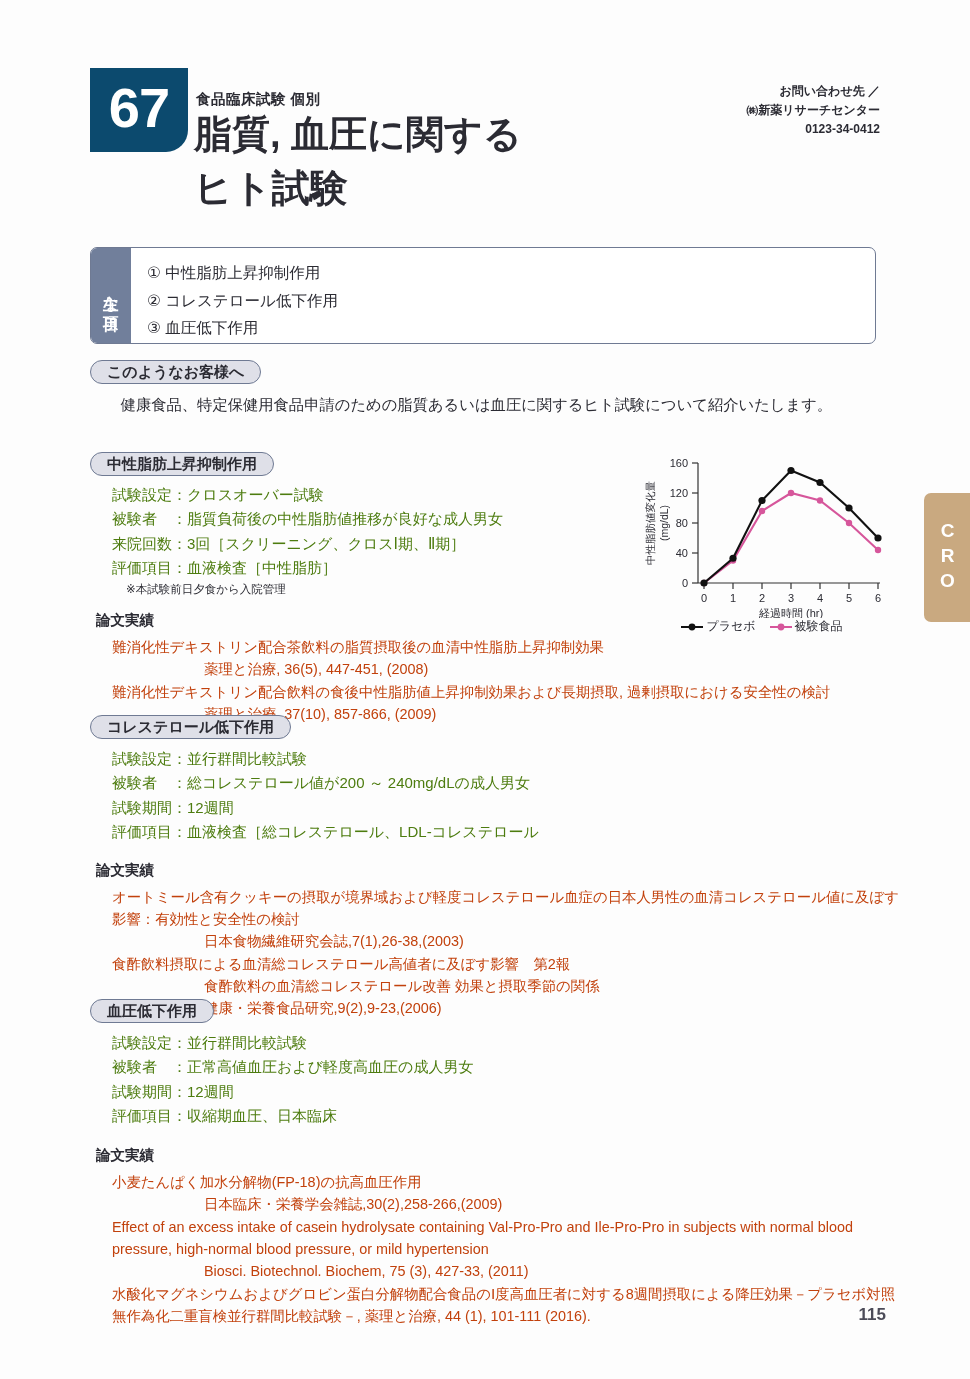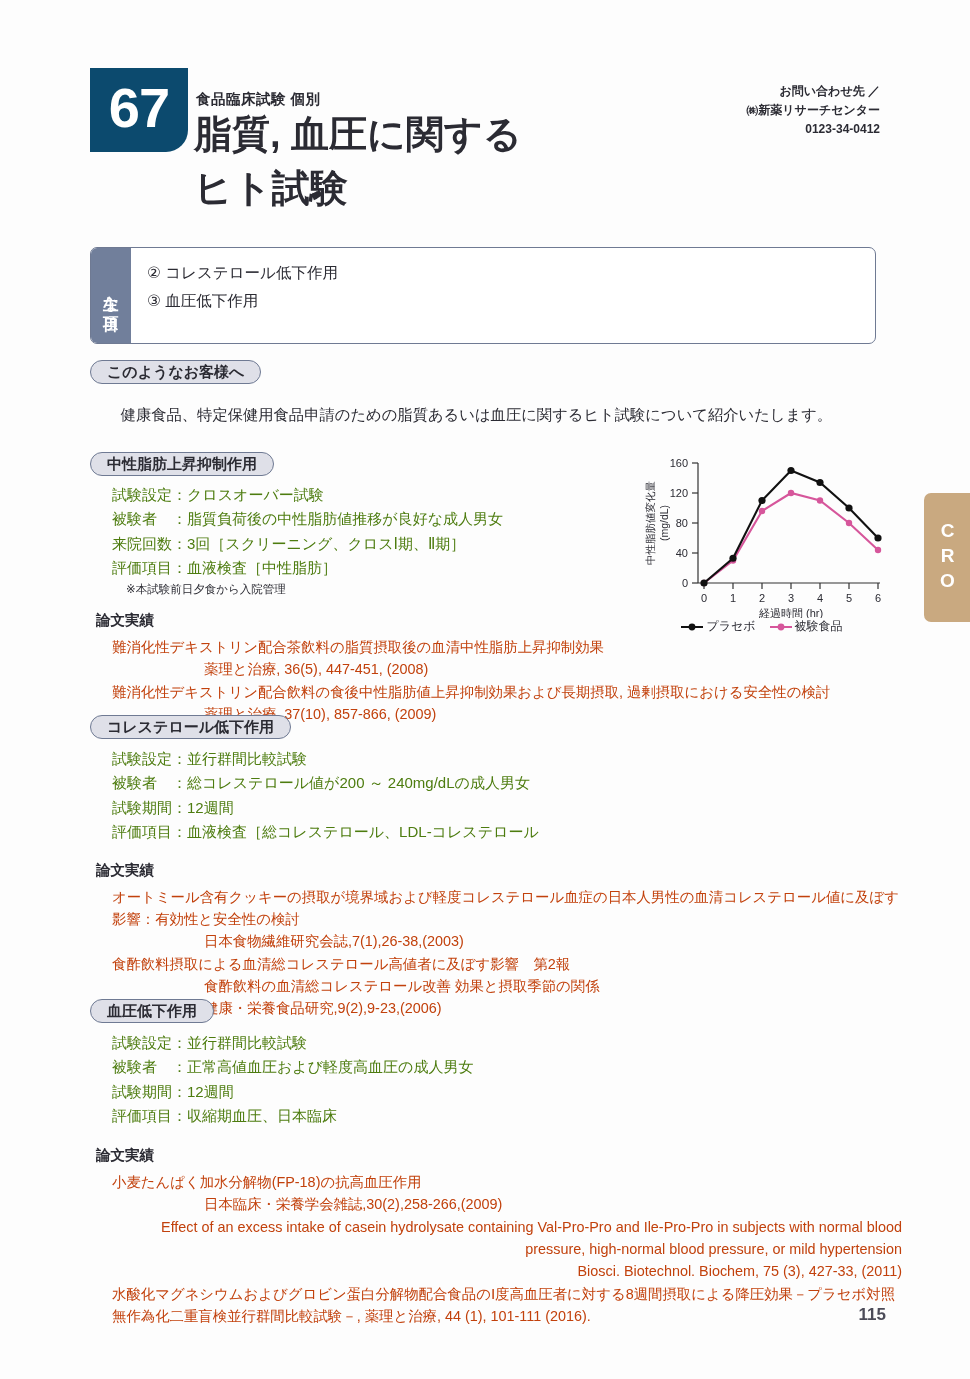--- a/index.html
+++ b/index.html
@@ -157,28 +157,29 @@
       <div>㈱新薬リサーチセンター</div>
       <div>0123-34-0412</div>
     </div>
   </div>
 
   <div class="items-box">
     <div class="items-label">
       <span>主な項目</span>
     </div>
     <ul class="items-list">
+      <li>① 中性脂肪上昇抑制作用</li>
       <li>② コレステロール低下作用</li>
       <li>③ 血圧低下作用</li>
     </ul>
   </div>
 
   <div class="blk" style="left:90px;top:360px;">
     <div class="pill">このようなお客様へ</div>
-    <div class="intro-text" style="margin-top:17px;">　　健康食品、特定保健用食品申請のための脂質あるいは血圧に関するヒト試験について紹介いたします。</div>
+    <div class="intro-text" style="margin-top:9px;font-family:Liberation Mono, monospace;">　　健康食品、特定保健用食品申請のための脂質あるいは血圧に関するヒト試験について紹介いたします。</div>
   </div>
 
   <div class="blk" style="left:90px;top:452px;">
     <div class="pill">中性脂肪上昇抑制作用</div>
     <ul class="spec-list" style="margin-top:7px;margin-left:22px;">
       <li>試験設定：クロスオーバー試験</li>
       <li>被験者　：脂質負荷後の中性脂肪値推移が良好な成人男女</li>
       <li>来院回数：3回［スクリーニング、クロスⅠ期、Ⅱ期］</li>
       <li>評価項目：血液検査［中性脂肪］</li>
     </ul>
@@ -308,21 +309,21 @@
       <li>試験設定：並行群間比較試験</li>
       <li>被験者　：正常高値血圧および軽度高血圧の成人男女</li>
       <li>試験期間：12週間</li>
       <li>評価項目：収縮期血圧、日本臨床</li>
     </ul>
     <div class="ronbun-head" style="margin-top:18px;margin-left:6px;">論文実績</div>
     <div class="ref" style="margin-top:7px;margin-left:22px;width:790px;">
       <span>小麦たんぱく加水分解物(FP-18)の抗高血圧作用</span>
       <span class="cite">日本臨床・栄養学会雑誌,30(2),258-266,(2009)</span>
     </div>
-    <div class="ref en" style="margin-top:1px;margin-left:22px;width:790px;text-align:right;">
+    <div class="ref en" style="margin-top:1px;margin-left:22px;width:790px;">
       <span>Effect of an excess intake of casein hydrolysate containing Val-Pro-Pro and Ile-Pro-Pro in subjects with normal blood pressure, high-normal blood   pressure, or mild hypertension</span>
       <span class="cite">Biosci. Biotechnol. Biochem, 75 (3), 427-33, (2011)</span>
     </div>
     <div class="ref" style="margin-top:1px;margin-left:22px;width:790px;">
       <span>水酸化マグネシウムおよびグロビン蛋白分解物配合食品のⅠ度高血圧者に対する8週間摂取による降圧効果－プラセボ対照無作為化二重盲検並行群間比較試験－, 薬理と治療, 44 (1), 101-111 (2016).</span>
     </div>
   </div>
 
   <div class="pagenum">115</div>
 

